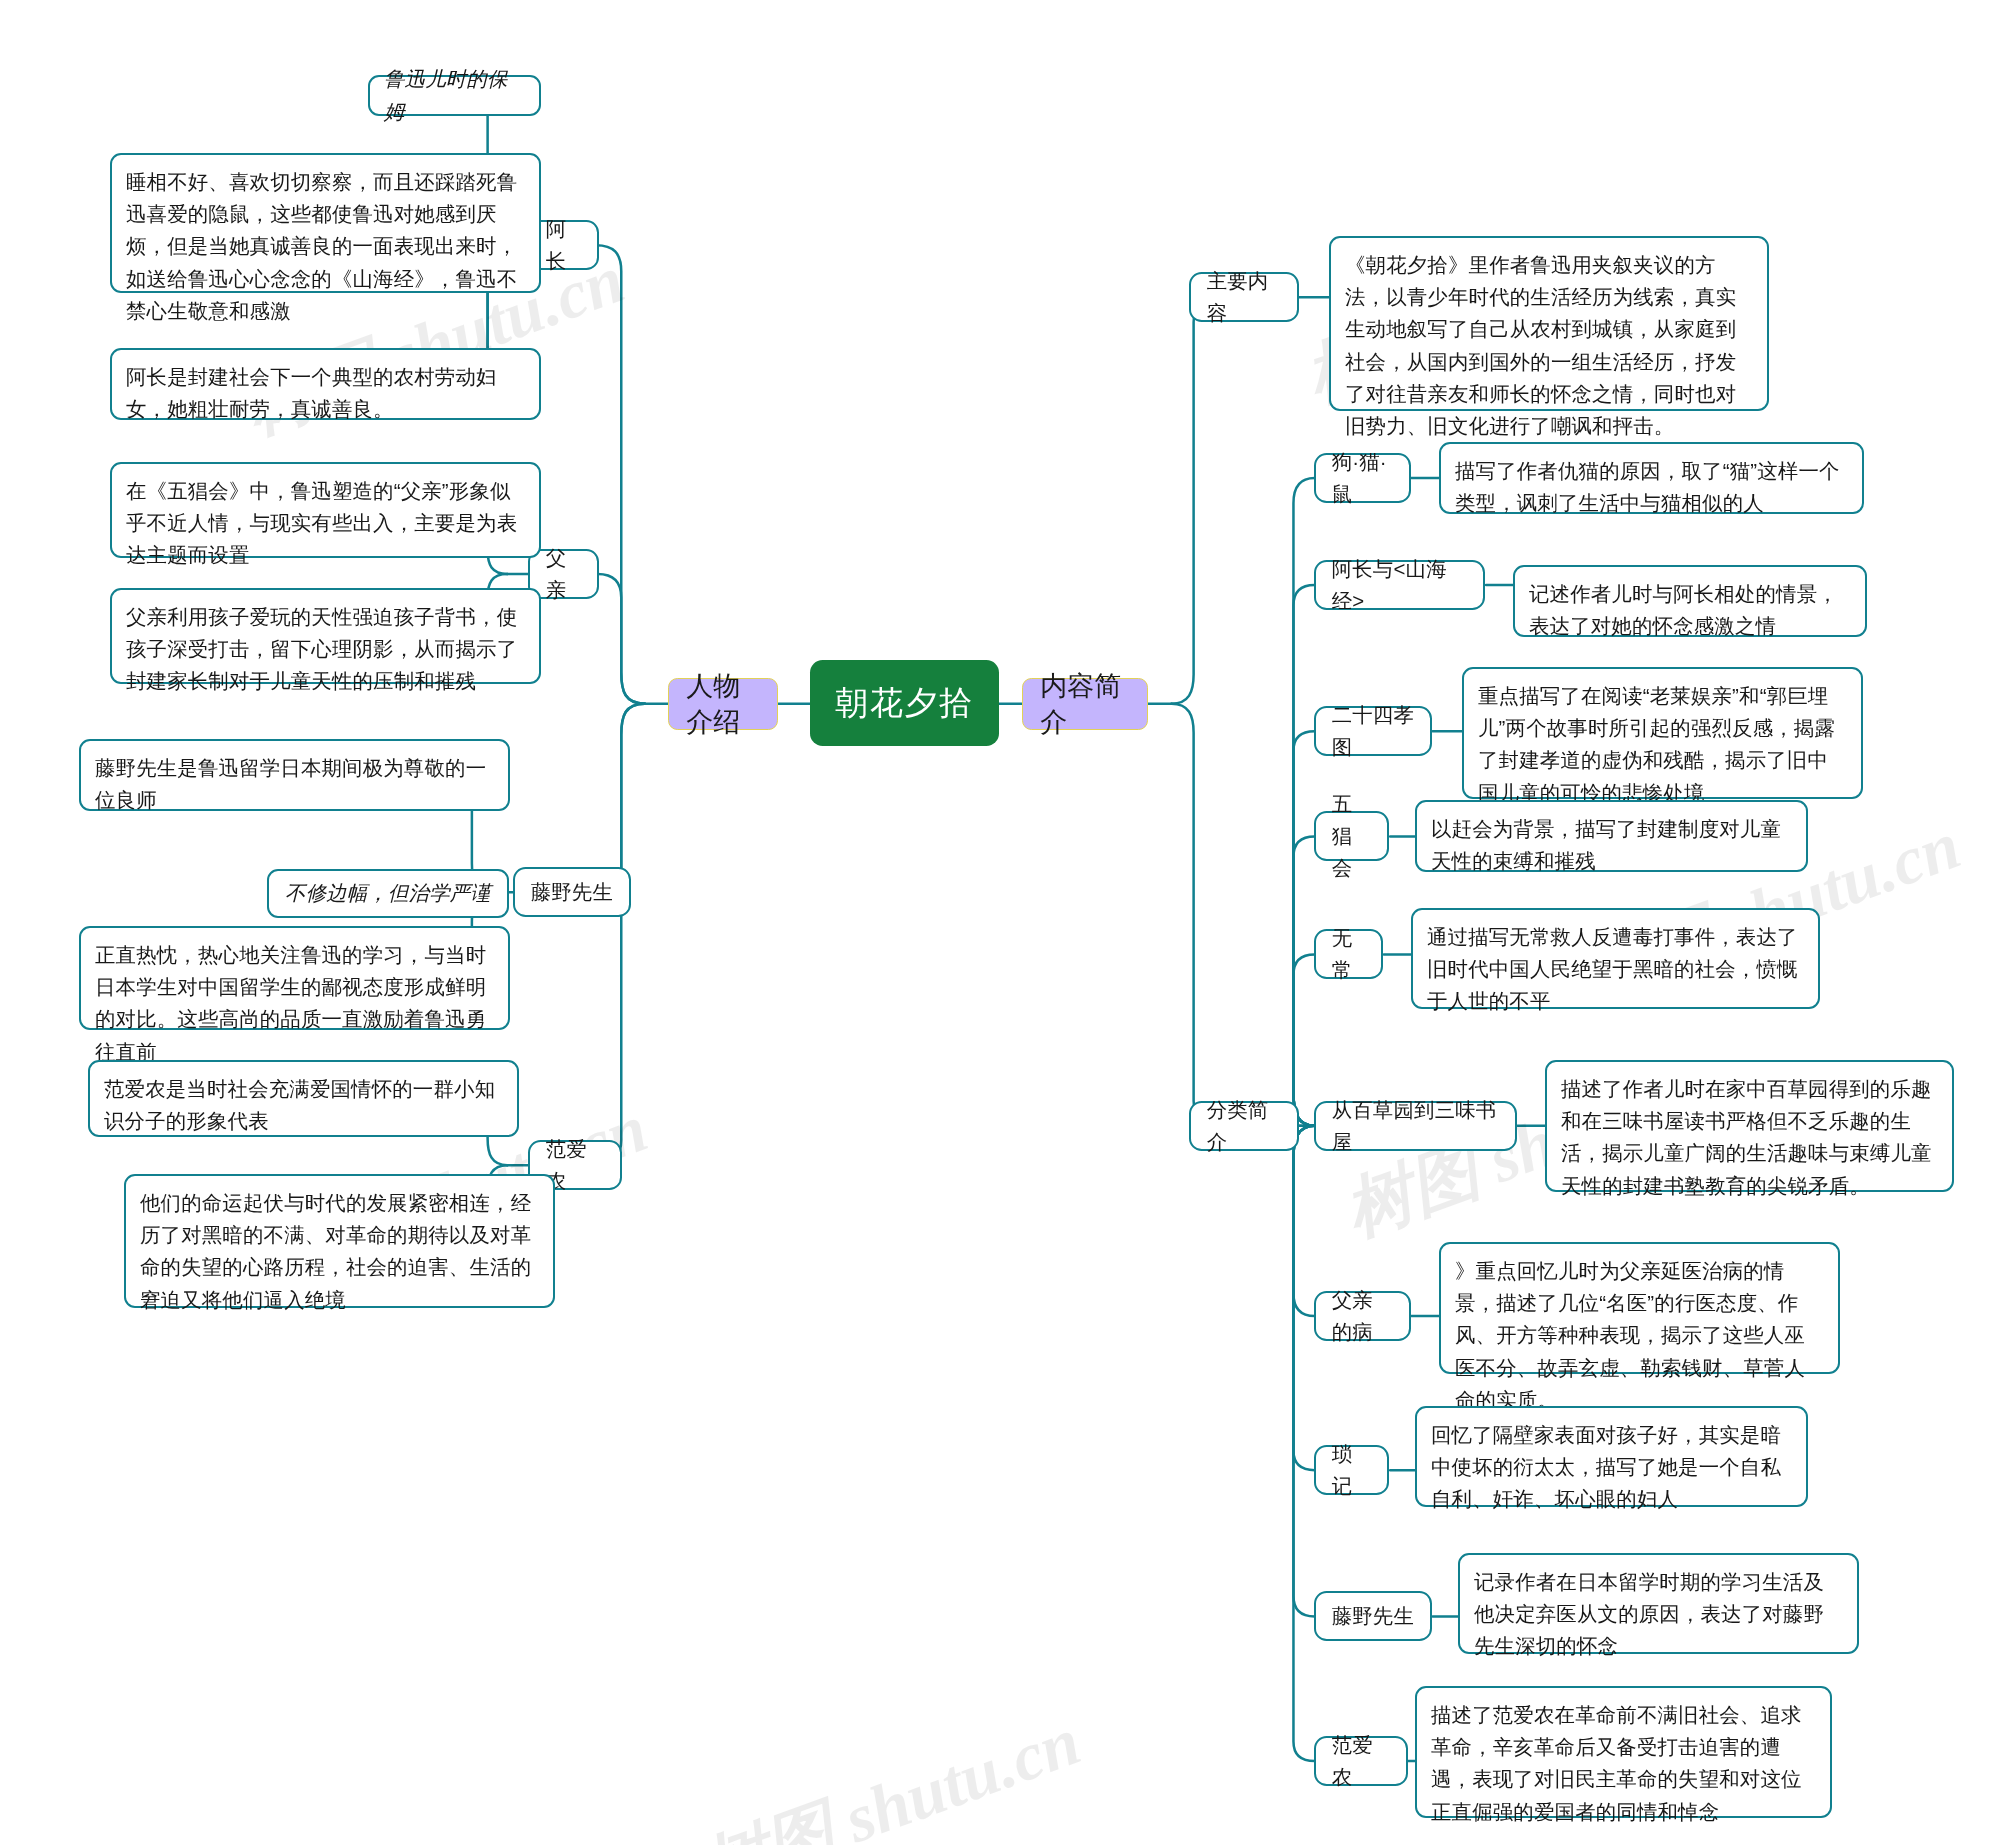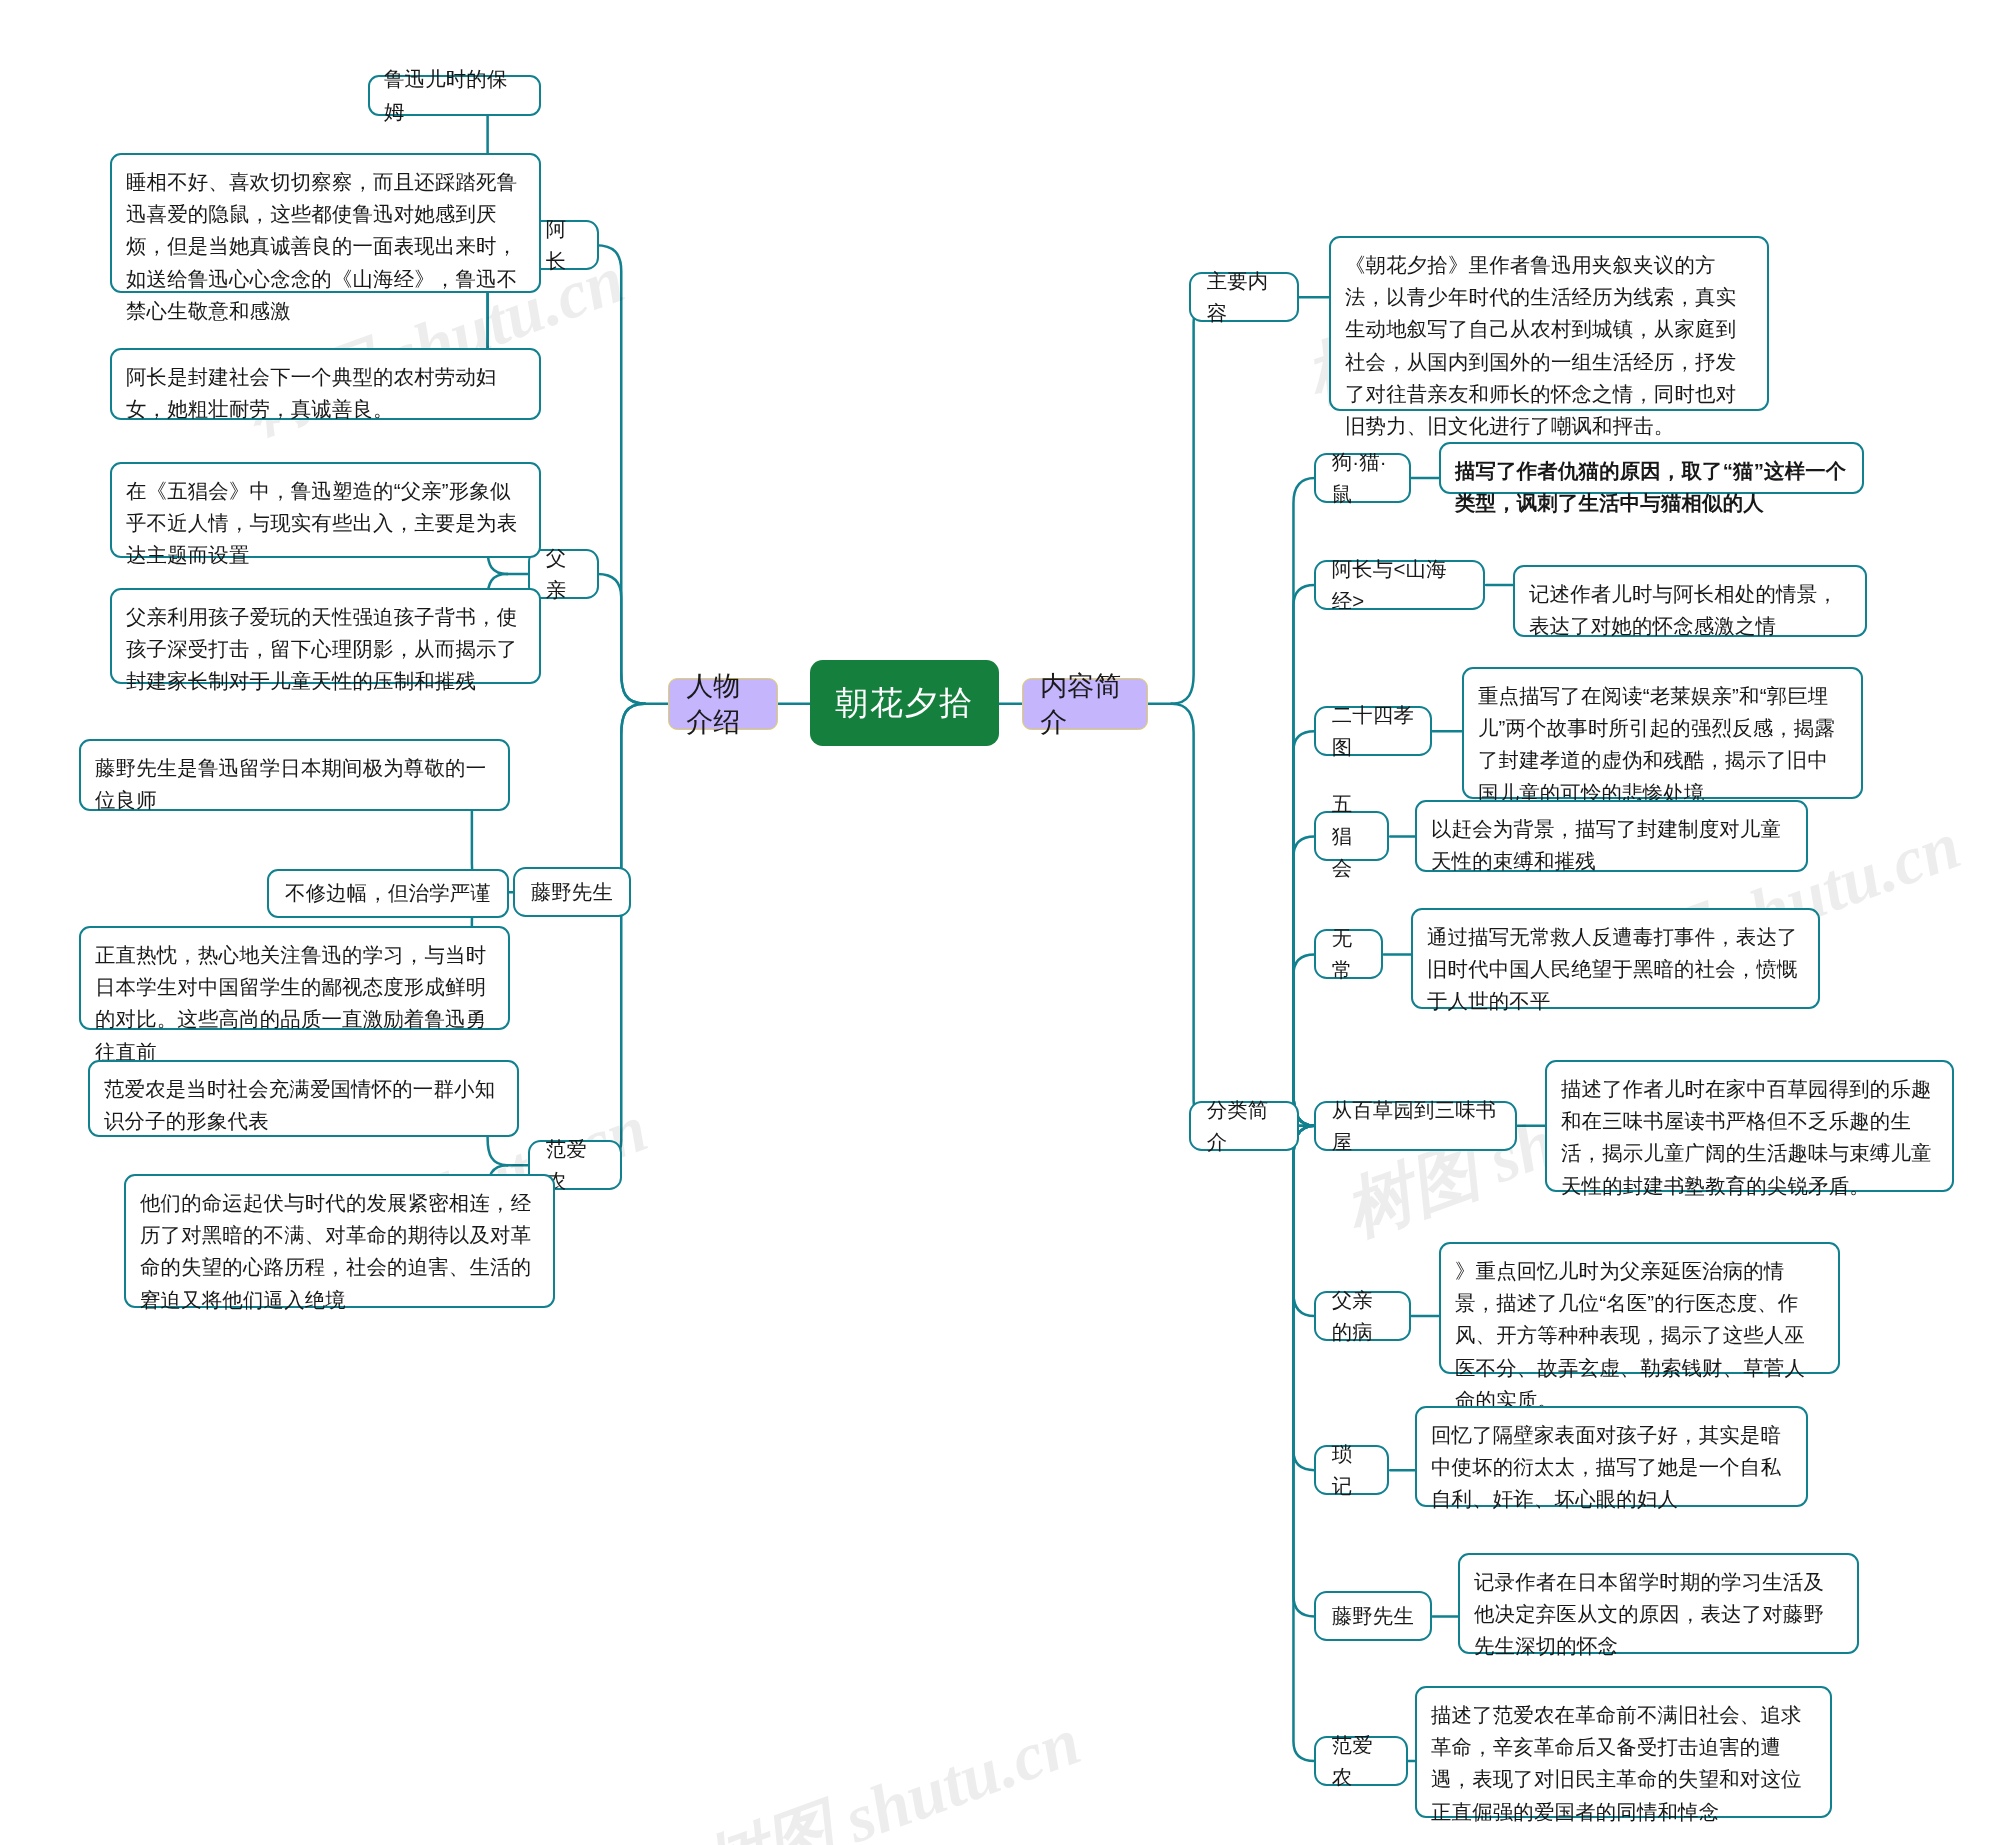--- a/index.html
+++ b/index.html
@@ -19,21 +19,21 @@
     border:2px solid #11808f;
     border-radius:11px;
     background:#ffffff;
     color:#181818;
     display:flex;
     align-items:center;
     padding:11px 14px;
     line-height:1.58;
     letter-spacing:0.2px;
   }
-  .leaf      { font-size:20.4px; }
+  .leaf      { font-size:20.4px;font-style:italic; }
   .leaf-wrap { font-size:20.4px; display:block; }
   .cat       { font-size:20.4px; justify-content:flex-start; border-radius:12.6px; padding:9.4px 15.7px; }
 
   .branch {
     position:absolute;
     background:#c4b5fd;
     border:1.6px solid #e3d257;
     border-radius:9.4px;
     font-size:27px;
     color:#1a1a1a;
@@ -205,21 +205,21 @@
     <span>《朝花夕拾》里作者鲁迅用夹叙夹议的方法，以青少年时代的生活经历为线索，真实生动地叙写了自己从农村到城镇，从家庭到社会，从国内到国外的一组生活经历，抒发了对往昔亲友和师长的怀念之情，同时也对旧势力、旧文化进行了嘲讽和抨击。</span>
   </div>
 
   <div class="node cat" style="left:1189px;top:1101px;width:110px;height:50px;">
     <span>分类简介</span>
   </div>
 
   <div class="node cat" style="left:1314px;top:453px;width:97px;height:50px;">
     <span>狗·猫·鼠</span>
   </div>
-  <div class="node leaf-wrap" style="left:1439px;top:442px;width:425px;height:52px;font-weight:bold;">
+  <div class="node leaf-wrap" style="left:1439px;top:442px;width:425px;height:72px;">
     <span>描写了作者仇猫的原因，取了“猫”这样一个类型，讽刺了生活中与猫相似的人</span>
   </div>
 
   <div class="node cat" style="left:1314px;top:560px;width:171px;height:50px;">
     <span>阿长与&lt;山海经&gt;</span>
   </div>
   <div class="node leaf-wrap" style="left:1513px;top:549px;width:354px;height:72px;margin-top:16px;">
     <span>记述作者儿时与阿长相处的情景，表达了对她的怀念感激之情</span>
   </div>
 

